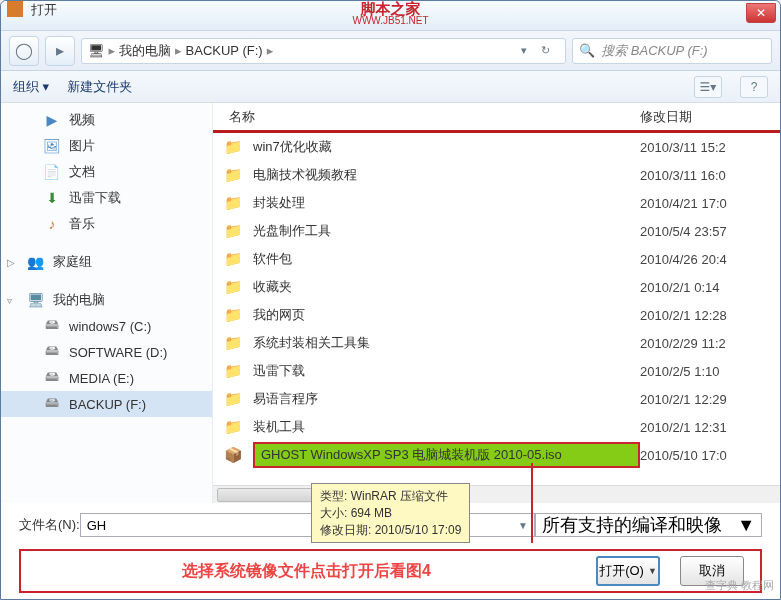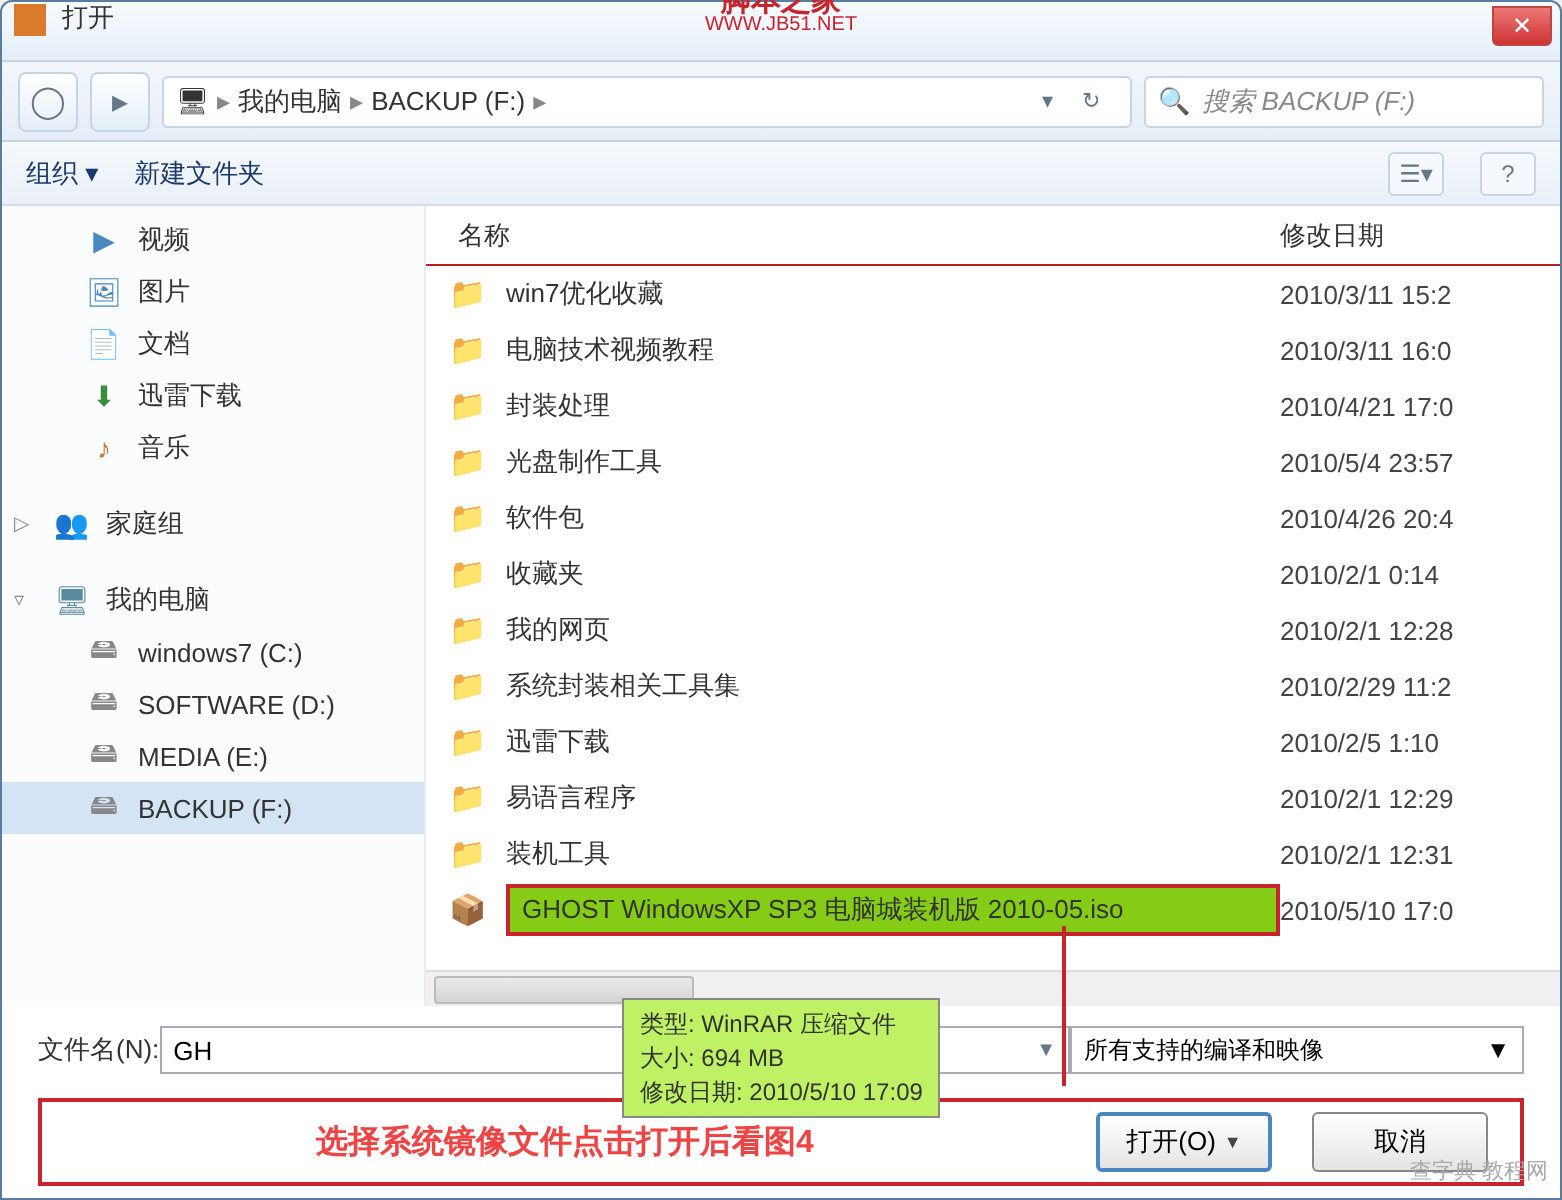--- a/index.html
+++ b/index.html
@@ -1,18 +1,18 @@
 <!DOCTYPE html>
 <html><head>
 <meta charset="utf-8">
 <style>
 * { margin: 0; padding: 0; box-sizing: border-box; font-family: "Microsoft YaHei", "Segoe UI", sans-serif; }
 body { background: #f0f0f0; width: 781px; height: 600px; overflow: hidden; position: relative; }
 .window { width: 781px; height: 600px; background: #fff; border: 1px solid #5a7ca0; border-radius: 6px 6px 0 0; position: relative; }
-.titlebar { height: 30px; background: linear-gradient(#f7fbff, #e4eef8); border-bottom: 1px solid #c4d5e8; display: flex; align-items: flex-end; padding: 12px 6px; border-radius: 6px 6px 0 0; position: relative; }
+.titlebar { height: 30px; background: linear-gradient(#f7fbff, #e4eef8); border-bottom: 1px solid #c4d5e8; display: flex; align-items: flex-start; padding: 0 6px; border-radius: 6px 6px 0 0; position: relative; }
 .titlebar .icon { width: 16px; height: 16px; background: #d97b2a; margin-right: 8px; display: inline-block; }
 .titlebar .title { font-size: 13px; color: #333; }
 .titlebar .watermark { position: absolute; left: 50%; transform: translateX(-50%); text-align: center; color: #c8242e; font-size: 15px; font-weight: bold; line-height: 1; }
 .titlebar .watermark .sub { font-size: 10px; color: #c8242e; font-weight: normal; }
 .title-buttons { position: absolute; right: 4px; top: 2px; display: flex; }
 .title-buttons .btn { width: 30px; height: 20px; border: 1px solid #b44; background: linear-gradient(#e77,#c33); border-radius: 0 0 3px 3px; color: #fff; font-size: 12px; display: flex; align-items: center; justify-content: center; }
 .navbar { height: 40px; background: linear-gradient(#f2f6fb,#e8eef6); border-bottom: 1px solid #c4d5e8; display: flex; align-items: center; padding: 0 8px; gap: 6px; }
 .nav-btn { width: 30px; height: 30px; border: 1px solid #c4d5e8; border-radius: 4px; background: linear-gradient(#fff,#e4eef8); display: flex; align-items: center; justify-content: center; font-size: 16px; color: #678; }
 .breadcrumb { flex: 1; height: 26px; border: 1px solid #c4d5e8; background: #fff; border-radius: 3px; display: flex; align-items: center; padding: 0 6px; font-size: 13px; color: #333; }
 .breadcrumb .sep { margin: 0 4px; color: #888; }
@@ -33,44 +33,44 @@
 .side-item .ico { width: 18px; height: 18px; display: inline-flex; align-items: center; justify-content: center; font-size: 14px; }
 .sico-video { color: #4a88c4; }
 .sico-pic { color: #4a88c4; }
 .sico-doc { color: #4a88c4; }
 .sico-dl { color: #3a8c3a; }
 .sico-music { color: #c87830; }
 .sico-home { color: #5a8aa0; }
 .sico-pc { color: #5a8aa0; }
 .sico-drive { color: #888; }
 .file-area { flex: 1; background: #fff; display: flex; flex-direction: column; }
-.file-header { height: 30px; border-bottom: 1px solid #b91c1c; display: flex; align-items: center; font-size: 13px; color: #333; }
+.file-header { height: 30px; border-bottom: 3px solid #b91c1c; display: flex; align-items: center; font-size: 13px; color: #333; }
 .file-header .col-name { flex: 1; padding-left: 16px; }
 .file-header .col-date { width: 140px; }
 .file-list { flex: 1; overflow: hidden; }
 .file-row { height: 28px; display: flex; align-items: center; font-size: 13px; color: #333; padding-left: 12px; }
 .file-row .fico { width: 18px; height: 18px; margin-right: 10px; display: inline-flex; align-items: center; justify-content: center; color: #e8b030; font-size: 15px; }
 .file-row.selected { background: #fff; }
 .file-row.selected .fname { border: 2px solid #c8242e; padding: 2px 6px; background: #84cc16; }
 .file-row.selected .fico { color: #8a4aa0; }
 .file-row .fname { flex: 1; white-space: nowrap; overflow: hidden; }
 .file-row .fdate { width: 140px; color: #444; }
 .scrollbar-h { height: 18px; background: #f0f0f0; border-top: 1px solid #ddd; display: flex; align-items: center; padding: 0 2px; }
 .scrollbar-h .thumb { width: 130px; height: 14px; background: linear-gradient(#eaeaea,#d4d4d4); border: 1px solid #bbb; border-radius: 2px; margin-left: 2px; }
-.tooltip { position: absolute; left: 310px; top: 482px; background: #bef264; border: 1px solid #888; padding: 4px 8px; font-size: 12px; color: #333; z-index: 20; line-height: 1.4; margin-top: 16px; }
+.tooltip { position: absolute; left: 310px; top: 482px; background: #fef9c3; border: 1px solid #888; padding: 4px 8px; font-size: 12px; color: #333; z-index: 20; line-height: 1.4; }
 .bottom { padding: 10px 18px; }
 .filename-row { display: flex; align-items: center; gap: 0; margin-bottom: 12px; }
 .filename-row .lbl { font-size: 13px; color: #333; white-space: nowrap; }
 .filename-row .inp { flex: 1; height: 24px; border: 1px solid #aab; background: #fff; padding: 0 6px; font-size: 13px; display: flex; align-items: center; }
 .filename-row .inp .drop { margin-left: auto; font-size: 10px; color: #678; }
-.filename-row .filter { width: 227px; height: 24px; border: 1px solid #aab; background: #fff; padding: 0 6px; font-size: 12px; display: flex; align-items: center; }
+.filename-row .filter { width: 227px; height: 24px; border: 1px solid #aab; background: #fff; padding: 0 6px; font-size: 18px; display: flex; align-items: center; }
 .help-box { border: 2px solid #c8242e; padding: 8px 16px; display: flex; align-items: center; gap: 20px; height: 44px; }
 .help-text { color: #ef4444; font-size: 16px; font-weight: bold; flex: 1; text-align: center; }
 .redline { position: absolute; left: 530px; top: 462px; width: 2px; height: 80px; background: #c8242e; z-index: 15; }
-.dlg-btn { width: 88px; height: 30px; border: 1px solid #888; border-radius: 3px; background: linear-gradient(#fff,#e4e4e4); font-size: 13px; display: flex; align-items: center; justify-content: center; }
+.dlg-btn { width: 64px; height: 30px; border: 1px solid #888; border-radius: 3px; background: linear-gradient(#fff,#e4e4e4); font-size: 13px; display: flex; align-items: center; justify-content: center; }
 .dlg-btn.primary { border: 2px solid #4a88c4; }
 .dlg-btn .drop { font-size: 9px; margin-left: 4px; color: #444; }
 .corner-wm { position: absolute; right: 6px; bottom: 6px; font-size: 11px; color: #aaa; z-index: 30; }
 </style>
 </head>
 <body>
 
 <div class="window">
 
   <div class="titlebar">

